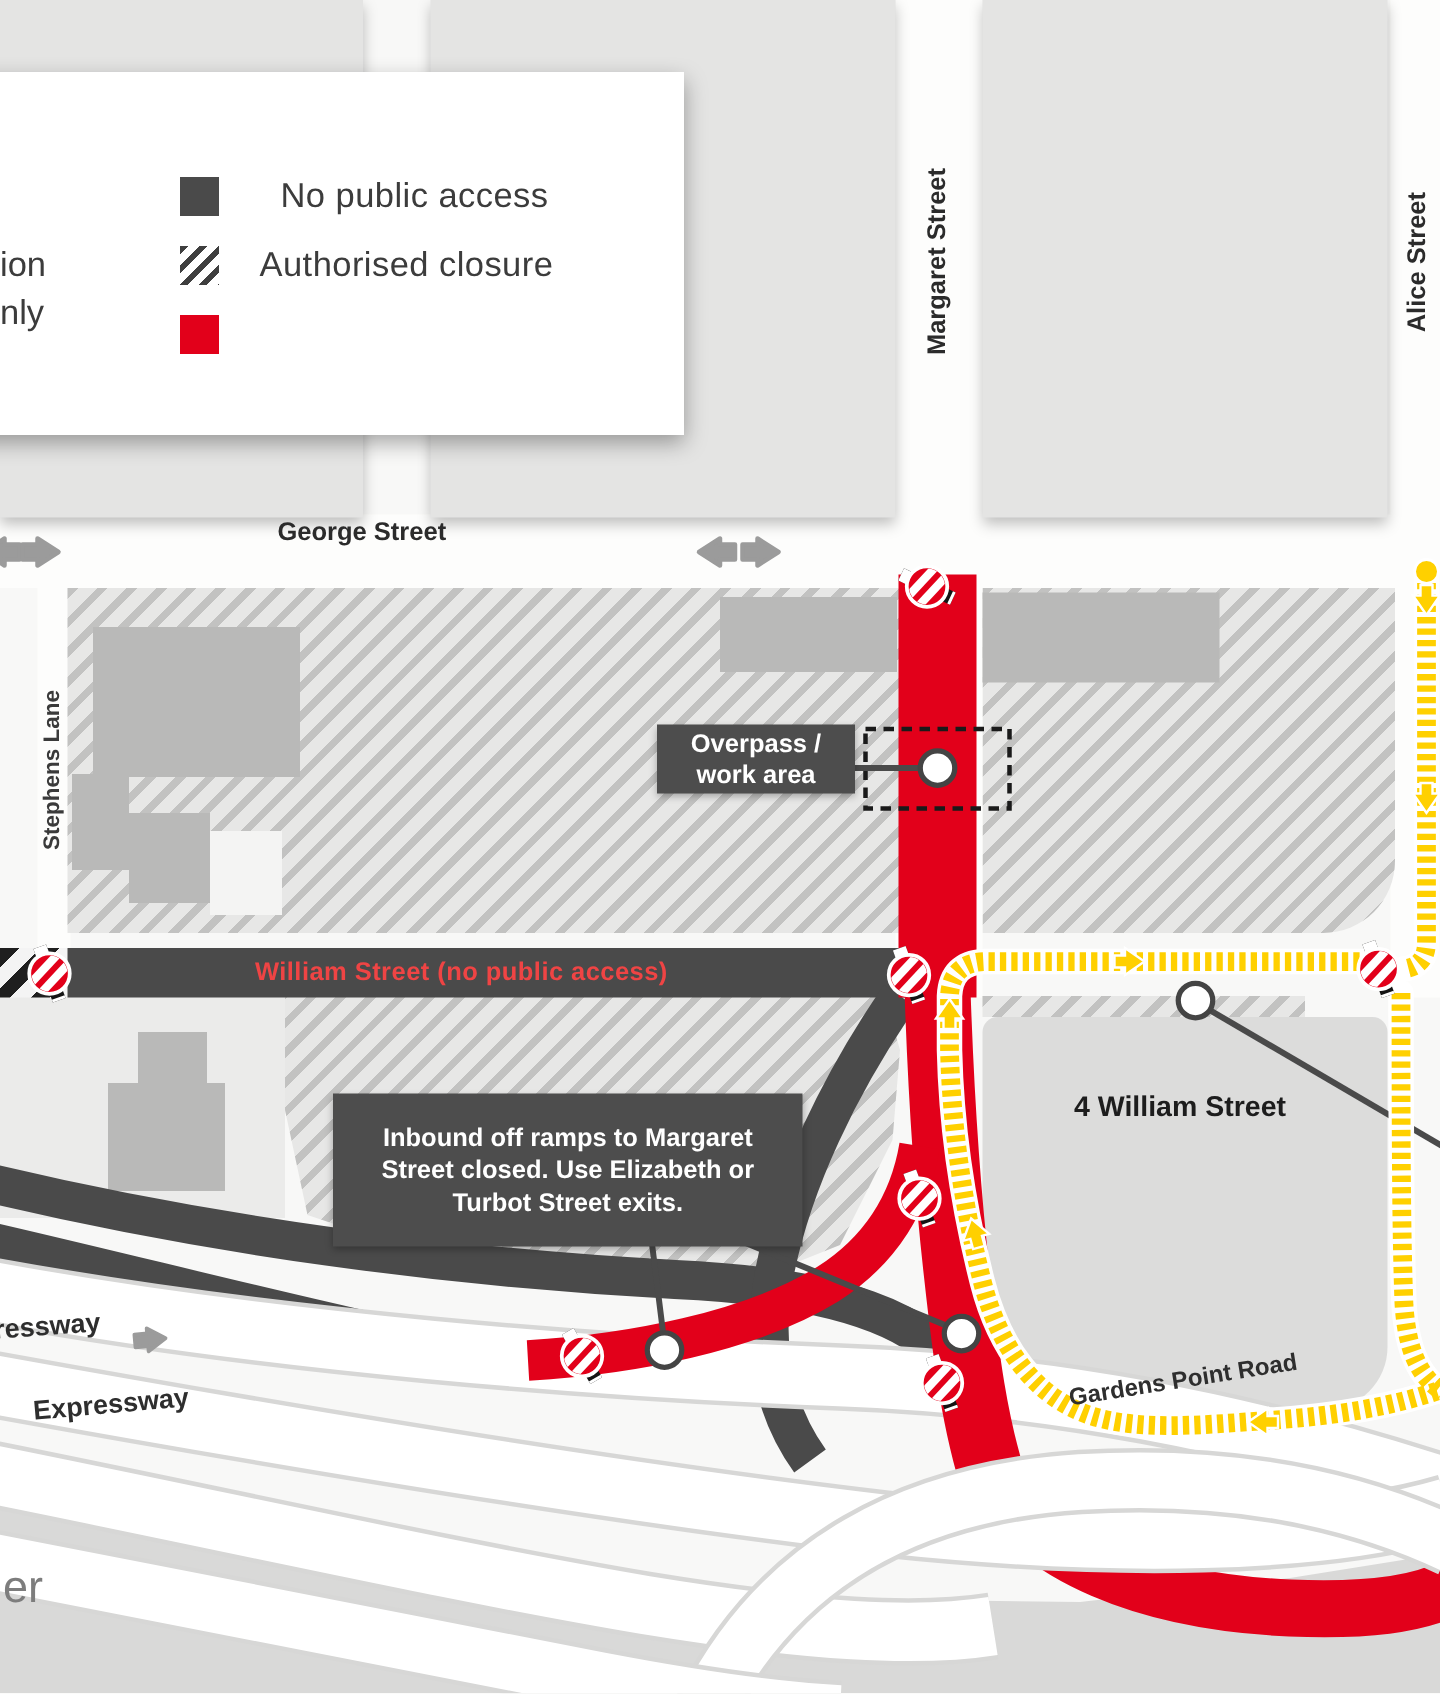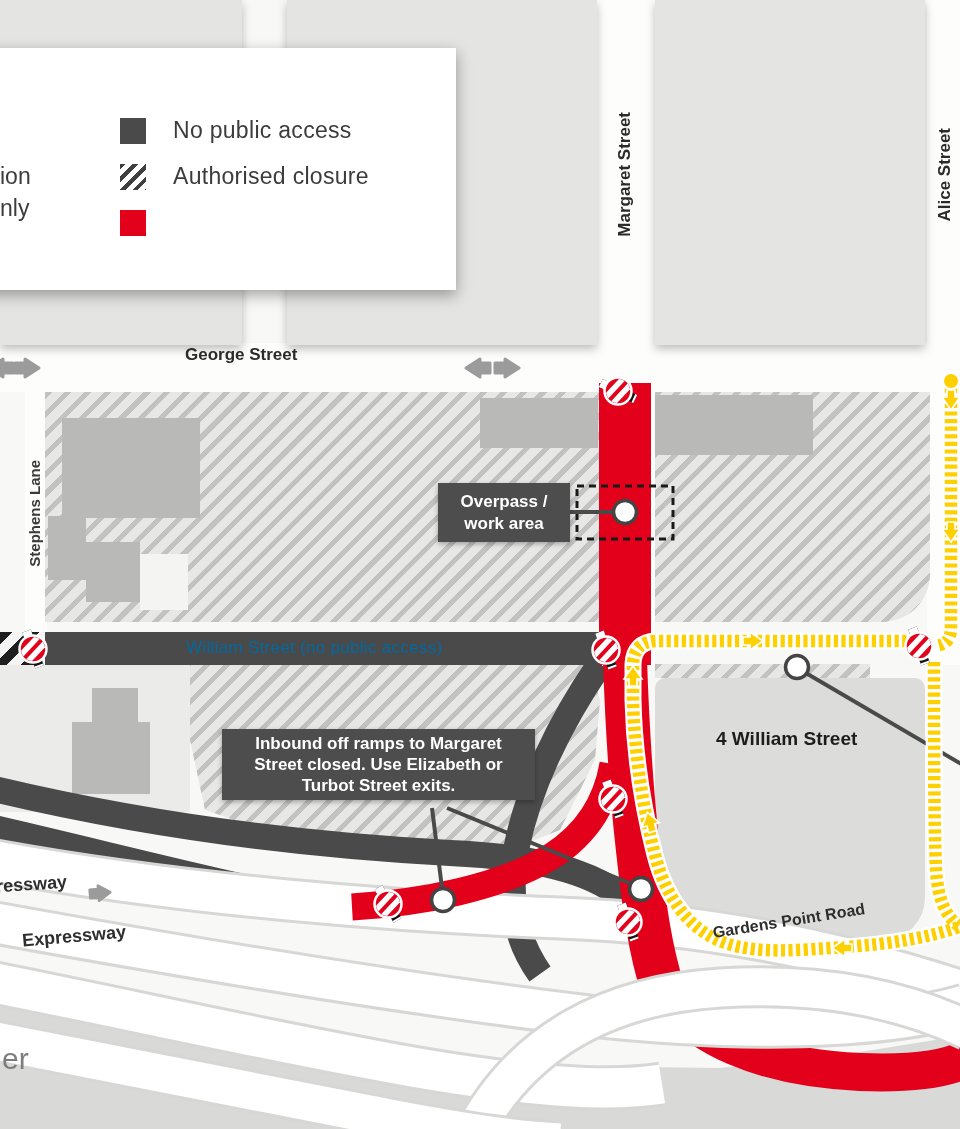--- a/index.html
+++ b/index.html
@@ -11,22 +11,22 @@
   .hatch{background-color:#e7e7e6;
     background-image:repeating-linear-gradient(135deg, rgba(0,0,0,.16) 0 5px, transparent 5px 14px);}
   .bwhatch{background-image:repeating-linear-gradient(135deg,#1f1f1f 0 9px,#f4f4f4 9px 19px);}
   .bldg{background:#b9b9b8;}
   .whiteband{background:#fdfdfc;}
   .z1{z-index:1}.z2{z-index:2}.z3{z-index:3}
   svg.map{position:absolute;left:0;top:0;z-index:5;}
   .lab{position:absolute;z-index:8;color:#2b2b2b;font-weight:bold;white-space:nowrap;}
   .vlab{writing-mode:vertical-rl;transform:rotate(180deg);}
   .dark-band{background:#4a4a4a;}
-  .band-text{position:absolute;z-index:8;color:#0369a1;font-weight:normal;font-size:17px;
-             letter-spacing:.3px;white-space:nowrap;margin-left:16px;}
+  .band-text{position:absolute;z-index:8;color:#ef4444;font-weight:bold;font-size:17px;
+             letter-spacing:.3px;white-space:nowrap;}
   .callout{position:absolute;z-index:9;background:#4d4d4d;color:#fff;font-weight:bold;
            font-size:17px;line-height:1.25;text-align:center;display:flex;
            align-items:center;justify-content:center;white-space:pre-line;
            box-shadow:0 2px 5px rgba(0,0,0,.3);}
   
   #legend{position:absolute;left:-30px;top:48px;width:486px;height:242px;background:#fff;
           z-index:10;box-shadow:0 5px 14px rgba(0,0,0,.35);}
   .lg-sw{position:absolute;width:26px;height:26px;}
   .lg-tx{position:absolute;font-size:23px;color:#3c3c3c;letter-spacing:.3px;white-space:nowrap;}
   .lg-cut{position:absolute;z-index:11;font-size:23px;color:#3c3c3c;white-space:nowrap;}
@@ -210,27 +210,27 @@
   <div class="lab vlab" style="left:615px;top:112px;font-size:17px;">Margaret Street</div>
   <div class="lab vlab" style="left:935px;top:128px;font-size:17px;">Alice Street</div>
   <div class="lab vlab" style="left:26px;top:460px;font-size:15px;color:#3a3a3a;">Stephens Lane</div>
   <div class="band-text" style="left:170px;top:638px;">William Street (no public access)</div>
   <div class="lab" style="left:716px;top:728px;font-size:19px;color:#1d1d1d;">4 William Street</div>
   <div class="lab" style="left:712px;top:912px;font-size:16px;transform:rotate(-9deg);color:#2e2e2e;">Gardens Point Road</div>
   <div class="lab" style="left:-4px;top:874px;font-size:18px;transform:rotate(-4deg);color:#2e2e2e;">ressway</div>
   <div class="lab" style="left:22px;top:926px;font-size:18px;transform:rotate(-5deg);color:#2e2e2e;">Expressway</div>
   <div class="abs" style="left:2px;top:1042px;z-index:8;font-size:30px;color:#7d7d7d;">er</div>
 
-  <div class="callout" style="left:438px;top:483px;width:132px;height:59px;">Overpass /
+  <div class="callout" style="left:438px;top:483px;width:132px;height:46px;">Overpass /
 work area</div>
-  <div class="callout" style="left:222px;top:729px;width:313px;height:71px;padding:0 8px;box-sizing:border-box;">Inbound off ramps to Margaret Street closed. Use Elizabeth or Turbot Street exits.</div>
+  <div class="callout" style="left:222px;top:729px;width:313px;height:102px;padding:0 8px;box-sizing:border-box;">Inbound off ramps to Margaret Street closed. Use Elizabeth or Turbot Street exits.</div>
 
   <div id="legend">
     <div class="lg-sw" style="left:150px;top:70px;background:#4a4a4a;"></div>
-    <div class="lg-tx" style="left:203px;top:69px;">No public access</div>
+    <div class="lg-tx" style="left:217px;top:69px;">No public access</div>
     <div class="lg-sw sw-hatch" style="left:150px;top:116px;"></div>
     <div class="lg-tx" style="left:203px;top:115px;">Authorised closure</div>
     <div class="lg-sw" style="left:150px;top:162px;background:#e2001a;"></div>
   </div>
   <div class="lg-cut" style="left:0;top:117px;margin-top:46px;">ion</div>
   <div class="lg-cut" style="left:0;top:195px;">nly</div>
 
 </div>
 
 </body></html>

